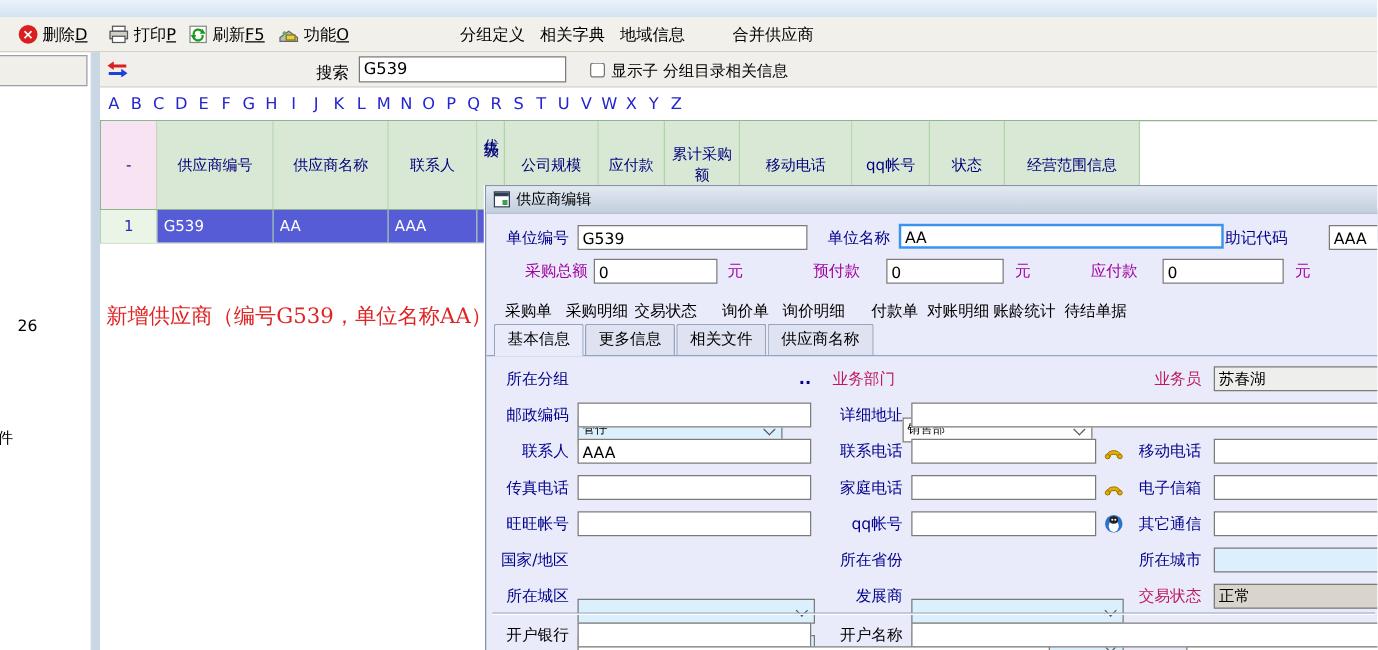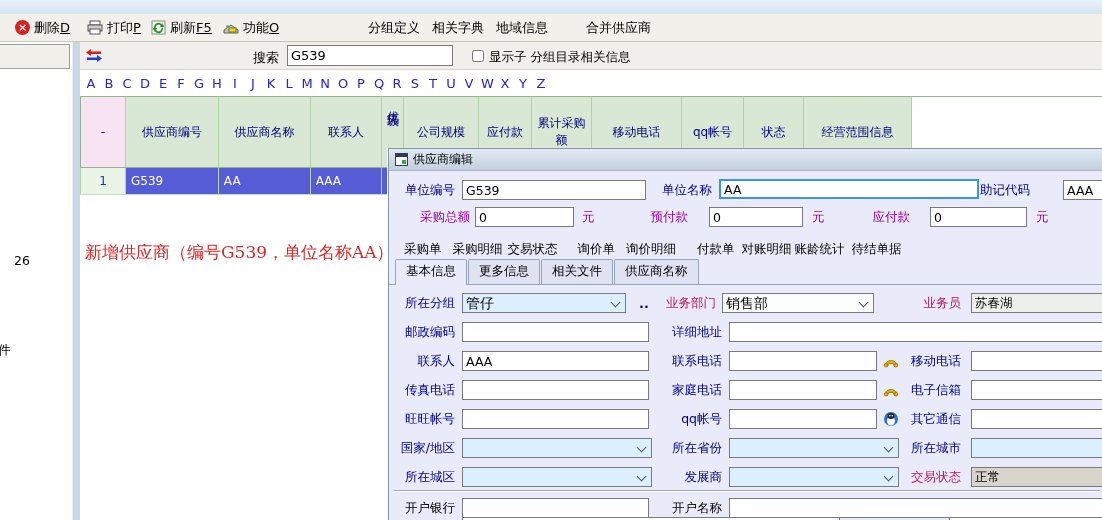--- a/index.html
+++ b/index.html
@@ -77,22 +77,22 @@
 
   .dl { position:absolute; height:20px; line-height:20px; text-align:right; font-size:12.5px; color:#00008b; white-space:nowrap; }
   .dl.purple { color:#a000a0; } .dl.red { color:#be185d; } .dl.black { color:#000; }
   .din { position:absolute; height:20px; border:1px solid #7a7a7a; background:#fff; font-size:12.5px;
     padding:0 3px; font-family:inherit; }
   .din.focus { border:2px solid #3b93ef; }
   .din.lblue { background:#dbeffc; }
   .din.gray { background:#d9d5cd; }
   .unit { position:absolute; height:20px; line-height:20px; color:#a000a0; font-size:12.5px; }
 
-  .combo { position:absolute; height:20px; border:1px solid #7a7a7a; background:#dbeffc; font-size:14px;
-    line-height:18px; padding:0 22px 0 3px; cursor:default; }
+  .combo { position:absolute; height:20px; border:1px solid #7a7a7a; background:#dbeffc; font-size:10px;
+    line-height:18px; padding:0 22px 0 3px; cursor:default;margin-top:41px; }
   .combo.white { background:#fdfdfd; }
   .combo::after { content:""; position:absolute; right:6px; top:5px; width:6px; height:6px;
     border-right:1.6px solid #556; border-bottom:1.6px solid #556; transform:rotate(45deg); }
 
   .links { position:absolute; left:0; top:92px; width:100%; display:flex; padding-left:15px; font-size:12.5px; }
   .links span { cursor:pointer; }
   .links span:nth-child(2){margin-left:11px;} .links span:nth-child(3){margin-left:5px;}
   .links span:nth-child(4){margin-left:20px;} .links span:nth-child(5){margin-left:11px;}
   .links span:nth-child(6){margin-left:21px;} .links span:nth-child(7){margin-left:7px;}
   .links span:nth-child(8){margin-left:3px;} .links span:nth-child(9){margin-left:7px;}

